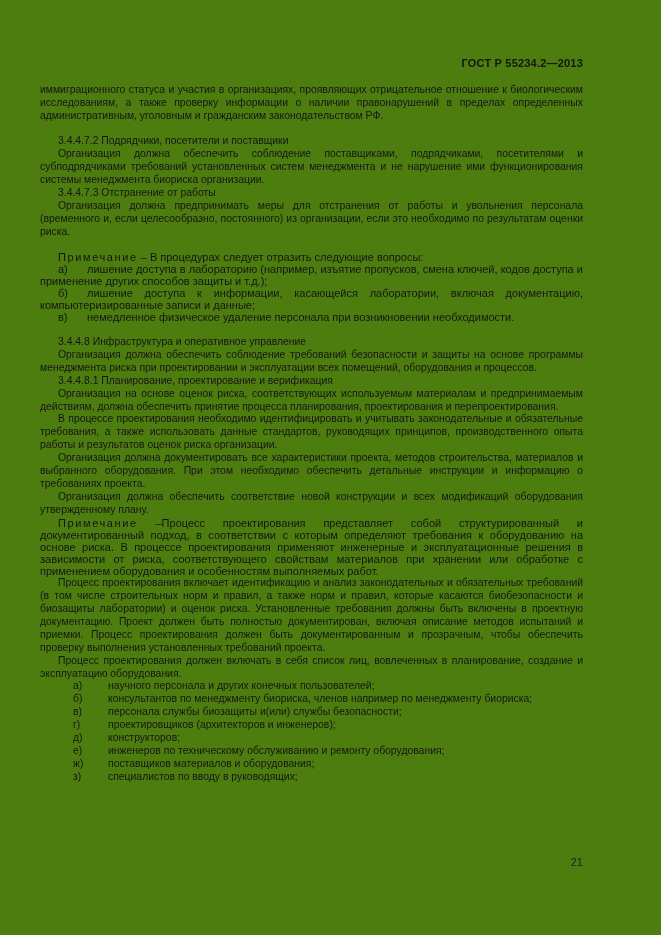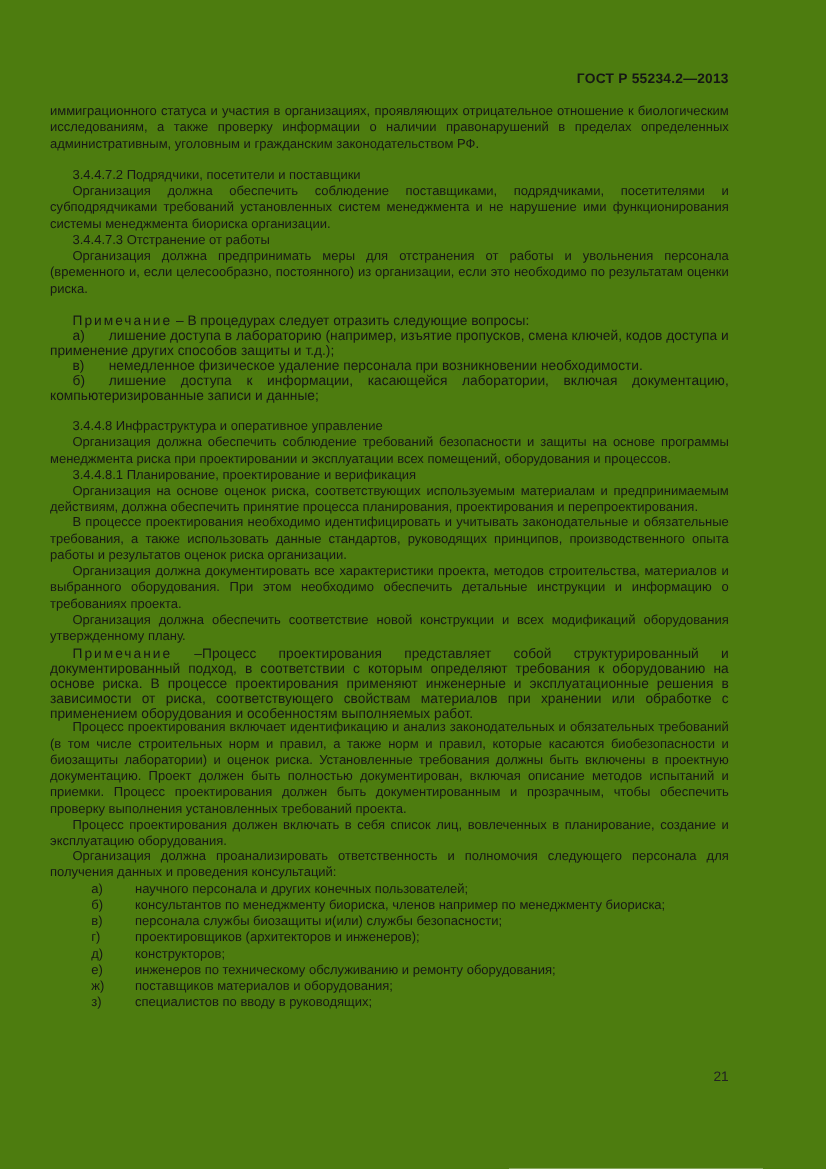--- a/index.html
+++ b/index.html
@@ -58,34 +58,33 @@
   <div class="doc-body">
       <div class="para">иммиграционного статуса и участия в организациях, проявляющих отрицательное отношение к биологическим исследованиям, а также проверку информации о наличии правонарушений в пределах определенных административным, уголовным и гражданским законодательством РФ.</div>
       <div class="spacer"></div>
       <div class="para indent">3.4.4.7.2 Подрядчики, посетители и поставщики</div>
       <div class="para indent">Организация должна обеспечить соблюдение поставщиками, подрядчиками, посетителями и субподрядчиками требований установленных систем менеджмента и не нарушение ими функционирования системы менеджмента биориска организации.</div>
       <div class="para indent">3.4.4.7.3 Отстранение от работы</div>
       <div class="para indent">Организация должна предпринимать меры для отстранения от работы и увольнения персонала (временного и, если целесообразно, постоянного) из организации, если это необходимо по результатам оценки риска.</div>
       <div class="spacer"></div>
       <div class="para note indent"><span class="note-label">Примечание</span> – В процедурах следует отразить следующие вопросы:</div>
       <div class="para note hang-note"><span class="marker marker-note">а)</span><span>лишение доступа в лабораторию (например, изъятие пропусков, смена ключей, кодов доступа и применение других способов защиты и т.д.);</span></div>
+      <div class="para note hang-note"><span class="marker marker-note">б)</span><span>лишение доступа к информации, касающейся лаборатории, включая документацию, компьютеризированные записи и данные;</span></div>
       <div class="para note hang-note"><span class="marker marker-note">в)</span><span>немедленное физическое удаление персонала при возникновении необходимости.</span></div>
-      <div class="para note hang-note"><span class="marker marker-note">б)</span><span>лишение доступа к информации, касающейся лаборатории, включая документацию, компьютеризированные записи и данные;</span></div>
       <div class="spacer"></div>
       <div class="para indent">3.4.4.8 Инфраструктура и оперативное управление</div>
       <div class="para indent">Организация должна обеспечить соблюдение требований безопасности и защиты на основе программы менеджмента риска при проектировании и эксплуатации всех помещений, оборудования и процессов.</div>
       <div class="para indent">3.4.4.8.1 Планирование, проектирование и верификация</div>
       <div class="para indent">Организация на основе оценок риска, соответствующих используемым материалам и предпринимаемым действиям, должна обеспечить принятие процесса планирования, проектирования и перепроектирования.</div>
       <div class="para indent">В процессе проектирования необходимо идентифицировать и учитывать законодательные и обязательные требования, а также использовать данные стандартов, руководящих принципов, производственного опыта работы и результатов оценок риска организации.</div>
       <div class="para indent">Организация должна документировать все характеристики проекта, методов строительства, материалов и выбранного оборудования. При этом необходимо обеспечить детальные инструкции и информацию о требованиях проекта.</div>
       <div class="para indent">Организация должна обеспечить соответствие новой конструкции и всех модификаций оборудования утвержденному плану.</div>
       <div class="para note indent"><span class="note-label">Примечание</span> –Процесс проектирования представляет собой структурированный и документированный подход, в соответствии с которым определяют требования к оборудованию на основе риска. В процессе проектирования применяют инженерные и эксплуатационные решения в зависимости от риска, соответствующего свойствам материалов при хранении или обработке с применением оборудования и особенностям выполняемых работ.</div>
       <div class="para indent">Процесс проектирования включает идентификацию и анализ законодательных и обязательных требований (в том числе строительных норм и правил, а также норм и правил, которые касаются биобезопасности и биозащиты лаборатории) и оценок риска. Установленные требования должны быть включены в проектную документацию. Проект должен быть полностью документирован, включая описание методов испытаний и приемки. Процесс проектирования должен быть документированным и прозрачным, чтобы обеспечить проверку выполнения установленных требований проекта.</div>
       <div class="para indent">Процесс проектирования должен включать в себя список лиц, вовлеченных в планирование, создание и эксплуатацию оборудования.</div>
-      <div class="para indent">Организация должна проанализировать ответственность и полномочия следующего персонала для получения данных и проведения консультаций:</div>
       <div class="para hang-list"><span class="marker marker-list">а)</span><span>научного персонала и других конечных пользователей;</span></div>
       <div class="para hang-list"><span class="marker marker-list">б)</span><span>консультантов по менеджменту биориска, членов например по менеджменту биориска;</span></div>
       <div class="para hang-list"><span class="marker marker-list">в)</span><span>персонала службы биозащиты и(или) службы безопасности;</span></div>
       <div class="para hang-list"><span class="marker marker-list">г)</span><span>проектировщиков (архитекторов и инженеров);</span></div>
       <div class="para hang-list"><span class="marker marker-list">д)</span><span>конструкторов;</span></div>
       <div class="para hang-list"><span class="marker marker-list">е)</span><span>инженеров по техническому обслуживанию и ремонту оборудования;</span></div>
       <div class="para hang-list"><span class="marker marker-list">ж)</span><span>поставщиков материалов и оборудования;</span></div>
       <div class="para hang-list"><span class="marker marker-list">з)</span><span>специалистов по вводу в руководящих;</span></div>
     </div>
 

